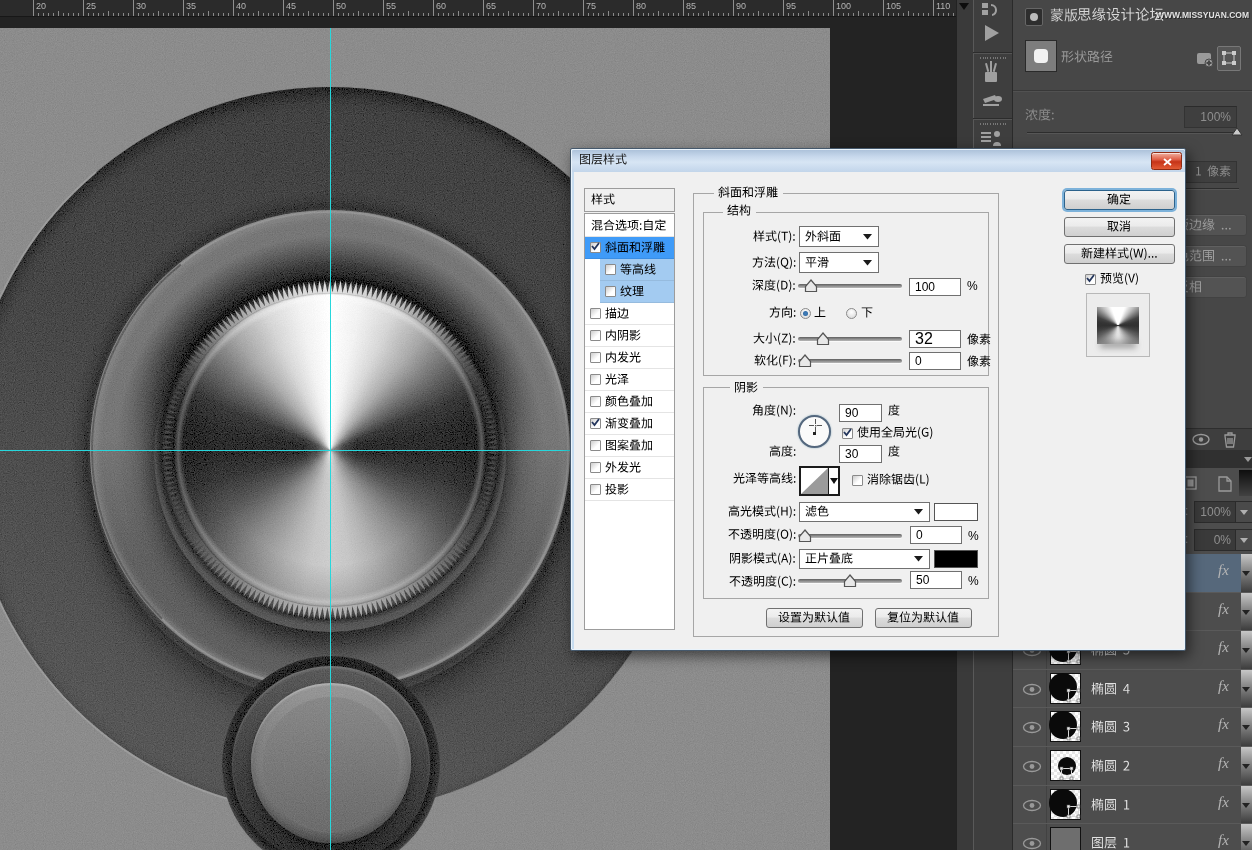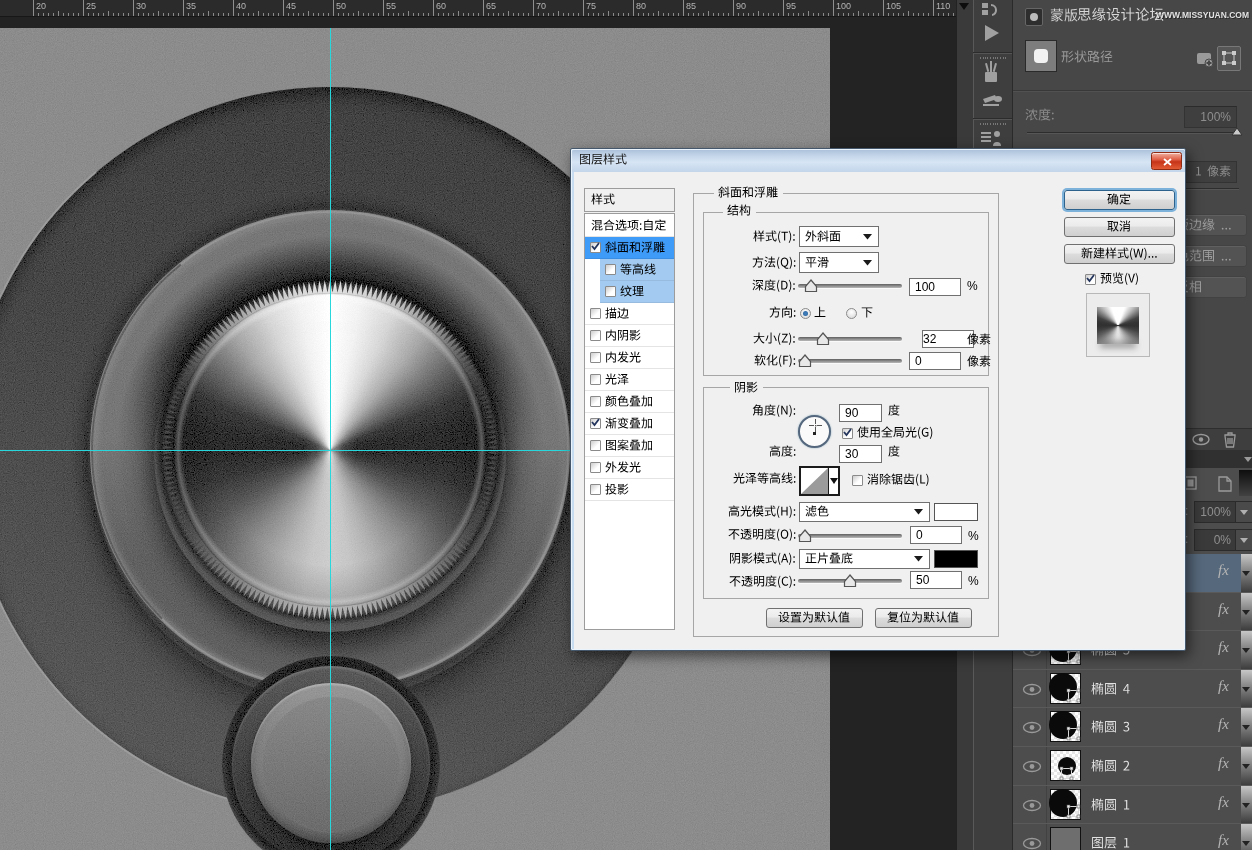--- a/index.html
+++ b/index.html
@@ -819,21 +819,21 @@
       </div>
 <div class="a" style="left:182px;top:183px">
         <svg width="43.2" height="13.8" viewBox="0 0 43.2 13.8" style="display:block;overflow:visible">
           <path d="M0.7 3.9H11.3V4.8H0.7ZM6.6 4.3Q7 5.7 7.7 7Q8.3 8.3 9.3 9.2Q10.3 10.1 11.5 10.7Q11.4 10.8 11.3 10.9Q11.1 11.1 11 11.2Q10.9 11.4 10.8 11.5Q9.5 10.9 8.5 9.9Q7.5 8.8 6.9 7.5Q6.2 6.1 5.7 4.5ZM5.5 0.5H6.5Q6.5 1.3 6.5 2.2Q6.4 3.2 6.3 4.2Q6.1 5.2 5.8 6.3Q5.5 7.3 4.9 8.3Q4.3 9.2 3.4 10.1Q2.5 10.9 1.2 11.5Q1.1 11.3 0.9 11.1Q0.7 10.9 0.5 10.8Q1.8 10.2 2.7 9.4Q3.5 8.7 4.1 7.8Q4.6 6.8 4.9 5.9Q5.2 4.9 5.4 3.9Q5.5 3 5.5 2.1Q5.5 1.2 5.5 0.5Z M17.6 0.6H18.5V10.3Q18.5 10.8 18.4 11Q18.3 11.2 17.9 11.4Q17.6 11.5 17 11.5Q16.5 11.5 15.6 11.5Q15.6 11.4 15.5 11.2Q15.5 11.1 15.4 10.9Q15.3 10.7 15.2 10.6Q15.7 10.6 16.1 10.6Q16.5 10.6 16.8 10.6Q17.1 10.6 17.2 10.6Q17.4 10.6 17.5 10.5Q17.6 10.5 17.6 10.3ZM20.5 3.7 21.3 3.4Q21.9 4.2 22.3 5.2Q22.8 6.1 23.2 7.1Q23.6 8 23.7 8.7L22.7 9.1Q22.6 8.4 22.3 7.5Q21.9 6.5 21.4 5.6Q21 4.6 20.5 3.7ZM14.4 3.5 15.4 3.6Q15.2 4.5 14.9 5.5Q14.6 6.4 14.2 7.3Q13.8 8.2 13.2 8.9Q13.1 8.8 13 8.7Q12.8 8.6 12.7 8.6Q12.5 8.5 12.4 8.4Q12.9 7.8 13.3 6.9Q13.7 6.1 14 5.2Q14.3 4.3 14.4 3.5Z M26.9 12.9Q26 11.6 25.6 10.1Q25.1 8.6 25.1 6.8Q25.1 5.1 25.6 3.6Q26 2.1 26.9 0.7L27.5 1.1Q26.8 2.3 26.4 3.8Q26 5.3 26 6.8Q26 8.4 26.4 9.8Q26.8 11.3 27.5 12.6Z M28.7 10.6V9.9L33.3 2.7H29.1V1.8H34.7V2.4L30 9.6H34.7V10.6Z M36.5 12.9 35.8 12.6Q36.6 11.3 37 9.8Q37.3 8.4 37.3 6.8Q37.3 5.3 37 3.8Q36.6 2.3 35.8 1.1L36.5 0.7Q37.3 2.1 37.8 3.6Q38.2 5.1 38.2 6.8Q38.2 8.6 37.8 10.1Q37.3 11.6 36.5 12.9Z M41 5.9Q40.7 5.9 40.5 5.6Q40.2 5.4 40.2 5Q40.2 4.7 40.5 4.4Q40.7 4.2 41 4.2Q41.3 4.2 41.6 4.4Q41.8 4.7 41.8 5Q41.8 5.4 41.6 5.6Q41.3 5.9 41 5.9ZM41 10.7Q40.7 10.7 40.5 10.5Q40.2 10.2 40.2 9.9Q40.2 9.5 40.5 9.3Q40.7 9 41 9Q41.3 9 41.6 9.3Q41.8 9.5 41.8 9.9Q41.8 10.2 41.6 10.5Q41.3 10.7 41 10.7Z" fill="#000"></path>
         </svg>
       </div>
 <div class="a" style="left:227px;top:188px;width:104px;height:4px;border-radius:2px;background:linear-gradient(180deg,#5f5f5f,#b9b9b9);box-shadow:0 1px 0 #fafafa"></div>
       <svg class="a" style="left:245px;top:183px" width="14" height="14">
         <path d="M7 1 L12.5 7.5 L12.5 12.5 L1.5 12.5 L1.5 7.5 Z" fill="#e8e8e8" stroke="#555" stroke-width="1.2"></path>
       </svg>
-<div class="a" style="left:351px;top:181px;width:52px;height:18px;background:#fff;border:1px solid #707070;font-size:12px;color:#000;line-height:16px;">32</div>
+<div class="a" style="left:338px;top:181px;width:52px;height:18px;background:#fff;border:1px solid #707070;font-size:16px;color:#000;line-height:16px;padding-left:5px">32</div>
 <div class="a" style="left:396px;top:184px">
         <svg width="24.5" height="13.8" viewBox="0 0 24.5 13.8" style="display:block;overflow:visible">
           <path d="M5.7 1.3H8.6V2.1H5.7ZM5.1 3.7V4.9H9.9V3.7ZM4.3 3H10.8V5.6H4.3ZM6.2 6.2 6.8 5.8Q7.4 6.3 7.8 6.9Q8.2 7.5 8.3 8.1Q8.5 8.7 8.6 9.3Q8.6 9.9 8.4 10.4Q8.3 10.9 8 11.1Q7.8 11.3 7.6 11.4Q7.3 11.5 7 11.5Q6.7 11.5 6.3 11.5Q6.2 11.3 6.2 11.1Q6.1 10.9 6 10.7Q6.3 10.7 6.5 10.7Q6.7 10.8 6.8 10.8Q7 10.8 7.2 10.7Q7.3 10.7 7.4 10.5Q7.6 10.4 7.7 10Q7.8 9.6 7.7 9.1Q7.7 8.7 7.5 8.1Q7.4 7.6 7 7.1Q6.7 6.6 6.2 6.2ZM7 6.9 7.6 7.2Q7.1 7.6 6.5 8Q5.9 8.4 5.2 8.8Q4.5 9.1 3.9 9.3Q3.9 9.2 3.7 9Q3.6 8.8 3.4 8.7Q4 8.6 4.7 8.3Q5.4 8 6 7.6Q6.6 7.2 7 6.9ZM7.6 8 8.3 8.3Q7.8 8.9 7 9.4Q6.3 10 5.5 10.4Q4.6 10.8 3.9 11.1Q3.8 10.9 3.6 10.7Q3.5 10.6 3.3 10.4Q4.1 10.2 4.9 9.8Q5.7 9.5 6.5 9Q7.2 8.5 7.6 8ZM10.3 6.1 10.9 6.7Q10.5 7 10 7.2Q9.5 7.5 9 7.7Q8.5 8 8.1 8.1L7.7 7.7Q8.1 7.5 8.6 7.2Q9 6.9 9.5 6.6Q10 6.4 10.3 6.1ZM5.8 0.5 6.7 0.6Q6.2 1.6 5.5 2.5Q4.7 3.5 3.7 4.3Q3.6 4.2 3.5 4.1Q3.4 4 3.3 3.9Q3.2 3.8 3.1 3.7Q3.7 3.2 4.3 2.7Q4.8 2.1 5.2 1.6Q5.6 1 5.8 0.5ZM8.3 1.3H8.5L8.7 1.3L9.2 1.7Q8.9 2.2 8.5 2.7Q8.1 3.3 7.7 3.6Q7.6 3.5 7.4 3.4Q7.3 3.2 7.2 3.1Q7.4 2.9 7.6 2.6Q7.8 2.3 8 2Q8.2 1.7 8.3 1.5ZM9.5 7.2Q9.7 7.8 10 8.4Q10.3 9 10.7 9.4Q11.1 9.9 11.6 10.2Q11.5 10.3 11.3 10.5Q11.2 10.7 11.1 10.8Q10.2 10.3 9.7 9.4Q9.1 8.5 8.8 7.4ZM7.3 3.2H8V3.3Q8 3.6 7.9 4Q7.9 4.5 7.6 4.9Q7.4 5.4 7 5.9Q6.5 6.3 5.8 6.8Q5.1 7.2 4 7.6Q3.9 7.5 3.7 7.3Q3.6 7.1 3.4 7Q4.5 6.7 5.2 6.3Q5.9 5.9 6.3 5.5Q6.7 5 6.9 4.6Q7.1 4.2 7.2 3.9Q7.3 3.5 7.3 3.3ZM3.1 0.5 4 0.8Q3.6 1.8 3.1 2.8Q2.6 3.8 2.1 4.7Q1.5 5.5 0.9 6.2Q0.8 6.1 0.7 5.9Q0.6 5.8 0.5 5.6Q0.4 5.4 0.3 5.3Q0.9 4.7 1.4 4Q1.9 3.2 2.4 2.3Q2.8 1.4 3.1 0.5ZM1.9 3.7 2.7 2.9 2.8 2.9V11.5H1.9Z M20.1 7.2 20.7 6.8Q21.2 7 21.6 7.4Q22.1 7.7 22.5 8Q22.9 8.4 23.1 8.7L22.4 9.1Q22.2 8.9 21.8 8.5Q21.4 8.2 20.9 7.8Q20.5 7.5 20.1 7.2ZM19.6 9.5 20.3 9Q20.8 9.3 21.4 9.6Q21.9 9.9 22.4 10.2Q22.9 10.5 23.3 10.8L22.6 11.3Q22.3 11.1 21.8 10.7Q21.3 10.4 20.7 10.1Q20.1 9.8 19.6 9.5ZM15.5 9 16.3 9.3Q15.9 9.7 15.4 10.1Q14.9 10.5 14.3 10.8Q13.8 11.1 13.2 11.4Q13.2 11.3 13.1 11.2Q12.9 11 12.8 10.9Q12.7 10.8 12.6 10.7Q13.4 10.4 14.2 10Q15 9.5 15.5 9ZM17.5 0.5H18.4V4.7H17.5ZM13.3 1.4H22.8V2.1H13.3ZM13.9 2.8H22.1V3.5H13.9ZM12.6 4.3H23.4V5H12.6ZM13.4 8.9Q13.4 8.9 13.3 8.7Q13.3 8.6 13.3 8.4Q13.2 8.3 13.2 8.1Q13.5 8.1 13.9 8Q14.3 7.9 14.8 7.7Q15.1 7.6 15.5 7.5Q15.9 7.3 16.5 7.1Q17.1 6.9 17.7 6.6Q18.4 6.3 19 6Q19.7 5.7 20.3 5.3L20.9 5.9Q19.2 6.8 17.4 7.5Q15.7 8.1 14 8.6V8.6Q14 8.6 13.9 8.6Q13.8 8.7 13.7 8.7Q13.6 8.8 13.5 8.8Q13.4 8.9 13.4 8.9ZM13.4 8.9 13.4 8.4 14 8.1 21.7 7.7Q21.7 7.9 21.8 8.1Q21.8 8.2 21.9 8.4Q20 8.5 18.7 8.5Q17.4 8.6 16.5 8.7Q15.6 8.7 15 8.7Q14.4 8.8 14.1 8.8Q13.8 8.8 13.7 8.9Q13.5 8.9 13.4 8.9ZM14.3 7Q14.3 6.9 14.3 6.8Q14.2 6.7 14.2 6.5Q14.1 6.4 14.1 6.3Q14.3 6.2 14.5 6.2Q14.7 6.1 14.9 6Q15.1 6 15.5 5.8Q15.9 5.6 16.4 5.3Q16.9 5 17.3 4.7L17.9 5.2Q17.2 5.7 16.4 6Q15.6 6.4 14.9 6.6V6.7Q14.9 6.7 14.8 6.7Q14.7 6.7 14.6 6.8Q14.5 6.8 14.4 6.9Q14.3 7 14.3 7ZM14.3 7 14.3 6.5 14.8 6.3 19.1 6.1Q19.1 6.2 19 6.4Q19 6.6 18.9 6.7Q17.8 6.7 17 6.8Q16.2 6.8 15.7 6.9Q15.2 6.9 14.9 6.9Q14.7 6.9 14.5 7Q14.4 7 14.3 7ZM17.7 8.1H18.6V10.5Q18.6 10.8 18.5 11Q18.4 11.2 18.1 11.3Q17.8 11.4 17.4 11.5Q16.9 11.5 16.3 11.5Q16.2 11.3 16.1 11Q16 10.8 15.9 10.6Q16.3 10.7 16.6 10.7Q16.9 10.7 17.2 10.7Q17.4 10.7 17.5 10.7Q17.7 10.6 17.7 10.6Q17.7 10.6 17.7 10.5Z" fill="#000"></path>
         </svg>
       </div>
 <div class="a" style="left:183px;top:205px">
         <svg width="42.6" height="13.8" viewBox="0 0 42.6 13.8" style="display:block;overflow:visible">
           <path d="M7 2.3H10.8V3.1H7ZM7.1 0.5 8 0.6Q7.8 1.6 7.6 2.6Q7.3 3.5 7 4.3Q6.7 5.1 6.3 5.7Q6.2 5.7 6.1 5.6Q5.9 5.5 5.8 5.4Q5.6 5.3 5.5 5.2Q6 4.7 6.3 3.9Q6.6 3.2 6.8 2.3Q7 1.4 7.1 0.5ZM10.6 2.3H10.8L10.9 2.3L11.5 2.5Q11.4 3 11.3 3.6Q11.1 4.2 11 4.7Q10.8 5.3 10.7 5.7L10 5.5Q10.1 5.1 10.2 4.6Q10.3 4.1 10.4 3.5Q10.5 3 10.6 2.5ZM8 4.3H8.8V4.8Q8.8 5.6 8.8 6.4Q8.7 7.2 8.4 8.1Q8.1 9 7.5 9.9Q6.9 10.8 5.9 11.5Q5.8 11.4 5.7 11.3Q5.6 11.2 5.5 11.1Q5.3 11 5.2 10.9Q6.2 10.2 6.7 9.4Q7.3 8.6 7.6 7.8Q7.8 7 7.9 6.2Q8 5.5 8 4.8ZM8.8 5.8Q9 6.9 9.4 7.9Q9.7 8.9 10.3 9.6Q10.8 10.4 11.6 10.8Q11.5 10.9 11.4 11Q11.3 11.1 11.2 11.3Q11.1 11.4 11 11.5Q10.2 11 9.6 10.2Q9 9.4 8.6 8.3Q8.3 7.2 8 6ZM0.6 1.9H5.7V2.8H0.6ZM3.3 3.8H4.2V11.5H3.3ZM0.5 8.5Q1.1 8.4 2 8.3Q2.8 8.2 3.8 8.1Q4.8 7.9 5.7 7.8L5.8 8.6Q4.4 8.8 3.1 9.1Q1.7 9.3 0.7 9.5ZM1.1 6.6Q1.1 6.5 1.1 6.3Q1 6.2 1 6Q0.9 5.9 0.8 5.8Q1 5.7 1.2 5.5Q1.3 5.2 1.5 4.8Q1.6 4.6 1.8 4.2Q1.9 3.7 2.1 3.1Q2.4 2.5 2.6 1.9Q2.8 1.2 2.9 0.5L3.8 0.7Q3.5 1.7 3.2 2.6Q2.9 3.6 2.5 4.5Q2.1 5.4 1.8 6.1V6.1Q1.8 6.1 1.7 6.1Q1.6 6.2 1.5 6.3Q1.3 6.3 1.2 6.4Q1.1 6.5 1.1 6.6ZM1.1 6.6V5.8L1.6 5.6H5.7V6.4H2.1Q1.7 6.4 1.5 6.5Q1.2 6.5 1.1 6.6Z M18.2 0.7H19.2V9.6Q19.2 10.1 19.3 10.3Q19.4 10.4 19.8 10.4Q20 10.4 20.2 10.4Q20.5 10.4 20.8 10.4Q21.1 10.4 21.4 10.4Q21.7 10.4 21.8 10.4Q22.2 10.4 22.3 10.2Q22.5 10 22.5 9.4Q22.6 8.9 22.6 7.8Q22.8 7.9 22.9 8Q23.1 8.1 23.2 8.2Q23.4 8.2 23.5 8.3Q23.5 9.4 23.3 10.1Q23.2 10.7 22.9 11Q22.5 11.3 21.9 11.3Q21.8 11.3 21.6 11.3Q21.4 11.3 21.1 11.3Q20.8 11.3 20.5 11.3Q20.3 11.3 20 11.3Q19.8 11.3 19.8 11.3Q19.2 11.3 18.8 11.2Q18.5 11 18.3 10.6Q18.2 10.2 18.2 9.6ZM22.4 2.2 23.3 2.8Q22.4 4 21.3 5.1Q20.2 6.1 19 7Q17.7 7.9 16.5 8.5Q16.5 8.4 16.3 8.3Q16.2 8.1 16.1 8Q16 7.9 15.9 7.8Q17.1 7.2 18.3 6.4Q19.5 5.5 20.5 4.5Q21.6 3.4 22.4 2.2ZM15.8 0.5 16.6 0.8Q16.2 1.8 15.7 2.8Q15.1 3.7 14.4 4.6Q13.8 5.5 13.1 6.1Q13.1 6 12.9 5.9Q12.8 5.7 12.7 5.5Q12.6 5.4 12.5 5.3Q13.2 4.7 13.8 3.9Q14.4 3.2 14.9 2.3Q15.4 1.4 15.8 0.5ZM14.5 3.5 15.4 2.5 15.4 2.5V11.5H14.5Z M26.9 12.9Q26 11.6 25.6 10.1Q25.1 8.6 25.1 6.8Q25.1 5.1 25.6 3.6Q26 2.1 26.9 0.7L27.5 1.1Q26.8 2.3 26.4 3.8Q26 5.3 26 6.8Q26 8.4 26.4 9.8Q26.8 11.3 27.5 12.6Z M29.3 10.6V1.8H34.3V2.7H30.4V5.7H33.7V6.6H30.4V10.6Z M35.9 12.9 35.2 12.6Q36 11.3 36.3 9.8Q36.7 8.4 36.7 6.8Q36.7 5.3 36.3 3.8Q36 2.3 35.2 1.1L35.9 0.7Q36.7 2.1 37.2 3.6Q37.6 5.1 37.6 6.8Q37.6 8.6 37.2 10.1Q36.7 11.6 35.9 12.9Z M40.4 5.9Q40.1 5.9 39.8 5.6Q39.6 5.4 39.6 5Q39.6 4.7 39.8 4.4Q40.1 4.2 40.4 4.2Q40.7 4.2 41 4.4Q41.2 4.7 41.2 5Q41.2 5.4 41 5.6Q40.7 5.9 40.4 5.9ZM40.4 10.7Q40.1 10.7 39.8 10.5Q39.6 10.2 39.6 9.9Q39.6 9.5 39.8 9.3Q40.1 9 40.4 9Q40.7 9 41 9.3Q41.2 9.5 41.2 9.9Q41.2 10.2 41 10.5Q40.7 10.7 40.4 10.7Z" fill="#000"></path>
         </svg>
       </div>

